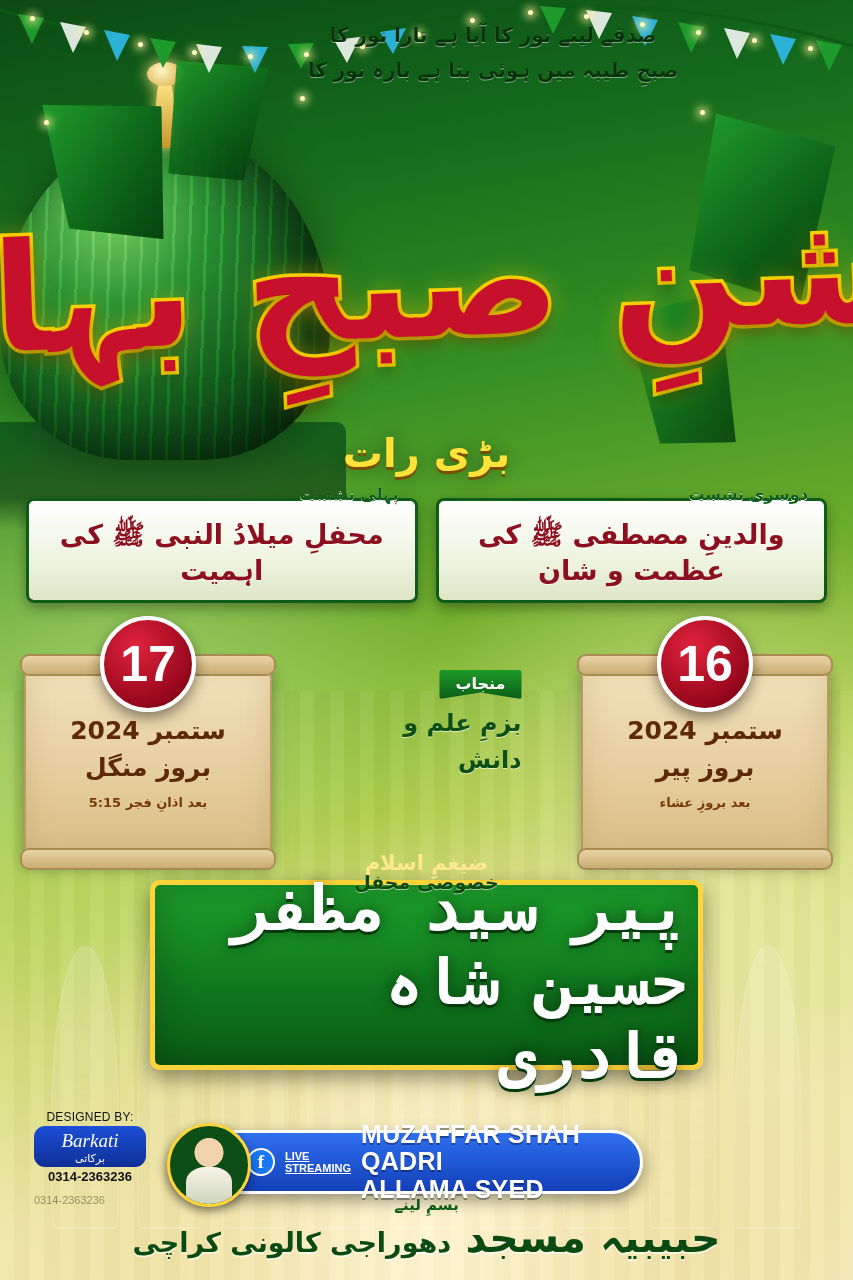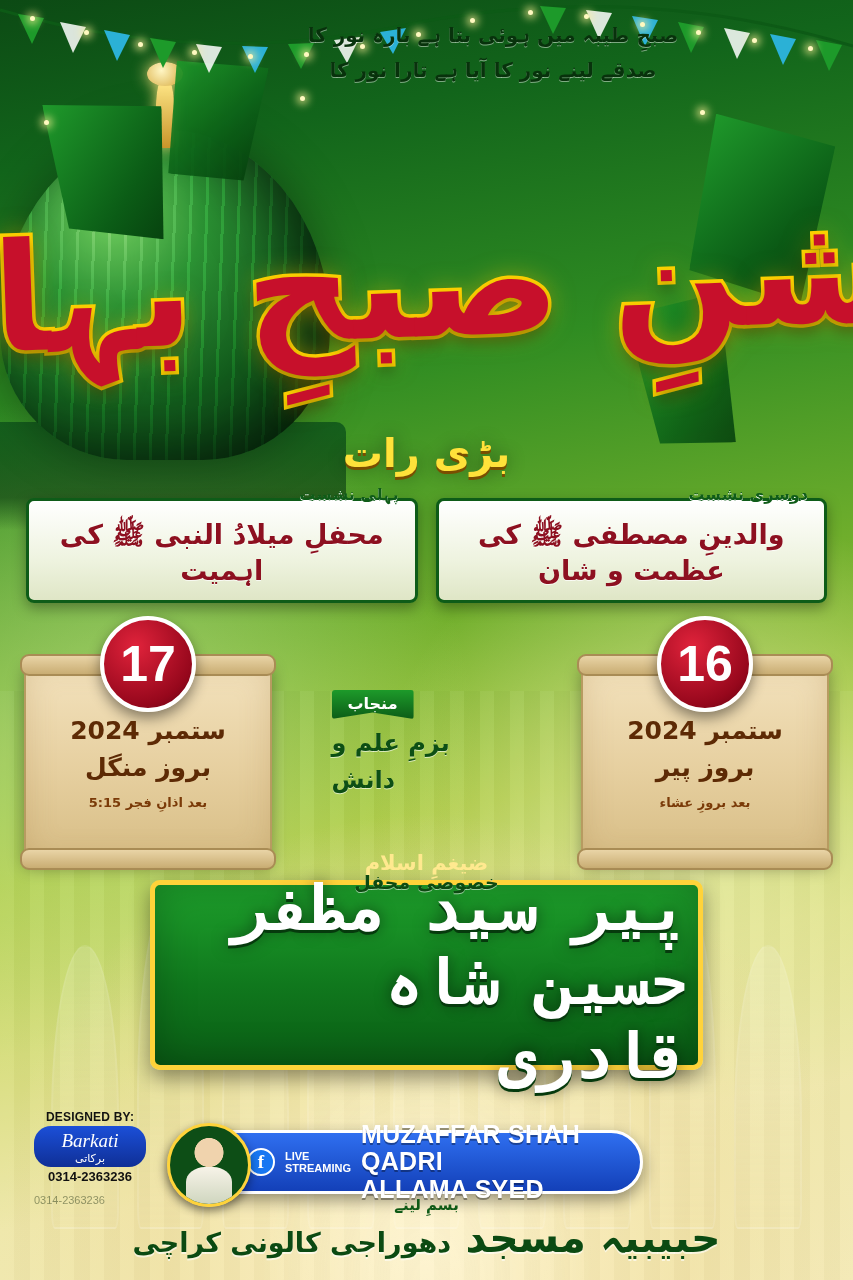--- a/index.html
+++ b/index.html
@@ -191,21 +191,21 @@
     color: #fff; font-size: 50px; font-weight: bold;
     display: flex; align-items: center; justify-content: center;
     font-family: "Liberation Sans", sans-serif;
   }
   .scroll .dtext {
     font-size: 25px; font-weight: bold; color: #5d2a05; line-height: 1.5;
   }
   .scroll .dtime { display:block; font-size: 13px; color: #7a3a08; margin-top: 6px; }
 
   .mid-note {
-    position: relative; width: 190px; text-align: left; margin-top: 50px;
+    position: relative; width: 190px; text-align: right; margin-top: 30px;
   }
   .mid-note .flagtag {
     display: inline-block; padding: 4px 16px 6px;
     background: linear-gradient(180deg, #1d9a2a, #0c5d17);
     color: #fff; font-size: 16px; font-weight: bold;
     clip-path: polygon(0 0, 100% 0, 100% 100%, 50% 78%, 0 100%);
     border-radius: 3px; margin-bottom: 6px;
   }
   .mid-note .mtext {
     font-size: 24px; font-weight: bold; color: #0d4f14; line-height: 1.55;
@@ -232,25 +232,25 @@
     font-size: 63px; font-weight: bold; color: #ffffff; line-height: 1.18;
     text-shadow: 0 3px 0 #063a0d, 0 0 16px rgba(0,0,0,.5);
     font-family: Liberation Mono, monospace;
   }
 
   
   .designer {
     position: absolute; left: 34px; bottom: 96px; width: 112px;
     text-align: center; color: #111;
   }
-  .designer .dby { font-size: 12px; font-weight: bold; letter-spacing: .2px; }
+  .designer .dby { font-size: 12px; font-weight: normal; letter-spacing: .2px; }
   .designer .card {
     margin-top: 2px; padding: 4px 14px 2px;
     background: linear-gradient(180deg, #1b4fd8, #0f2f96);
-    border-radius: 17px; color: #fff;
+    border-radius: 11px; color: #fff;
   }
   .designer .card .bk { font-family: "Liberation Serif", serif; font-style: italic; font-size: 19px; }
   .designer .card .ur { font-size: 11px; }
   .designer .phone { font-size: 13px; font-weight: bold; margin-top: 2px; }
 
   
   .livebar {
     position: absolute; left: 170px; right: 210px; bottom: 86px; height: 64px;
     background: linear-gradient(180deg, #2f6ff0, #1340b8);
     border: 3px solid #ffffff;
@@ -271,21 +271,21 @@
     content: ""; position: absolute; left: 20%; top: 52%; width: 60%; height: 48%;
     background: linear-gradient(180deg, #f7f3e8, #cfd6bf);
     border-radius: 40% 40% 0 0;
   }
   .livebar .fb {
     width: 28px; height: 28px; border-radius: 50%;
     background: #1877f2; border: 2px solid #fff;
     color: #fff; font-family: "Liberation Serif", serif; font-weight: bold;
     font-size: 19px; line-height: 24px; text-align: center; flex: none;
   }
-  .livebar .livetxt { color: #fff; font-size: 11px; font-weight: bold; line-height: 1.1; flex: none; }
+  .livebar .livetxt { color: #fff; font-size: 11px; font-weight: bold; line-height: 1.1; flex: none; text-decoration: underline; }
   .livebar .eng {
     color: #fff; font-size: 25px; font-weight: bold; line-height: 1.1;
     letter-spacing: .3px; text-shadow: 0 2px 0 rgba(0,0,0,.35);
   }
 
   
   .footer {
     position: absolute; left: 0; right: 0; bottom: 4px; height: 80px;
     text-align: center;
   }
@@ -371,22 +371,22 @@
       <i style="left:640px;top:22px"></i>
     <i style="left:696px;top:30px"></i>
       <i style="left:752px;top:38px"></i>
       <i style="left:808px;top:46px"></i>
     <i style="left:44px;top:120px"></i>
       <i style="left:300px;top:96px"></i>
       <i style="left:700px;top:110px"></i>
   </div>
 
   <div class="top-couplet urdu">
+    <div>صدقے لینے نور کا آیا ہے تارا نور کا</div>
     <div>صبحِ طیبہ میں ہوئی بتا ہے بارہ نور کا</div>
-    <div>صدقے لینے نور کا آیا ہے تارا نور کا</div>
   </div>
 
   <div class="title-art">
     <div class="t-main urdu">جشنِ صبحِ بہار</div>
   </div>
   <div class="title-sub urdu">بڑی رات</div>
 
   <div class="sessions">
     <div class="ribbon">
       <span class="tag urdu">دوسری نشست</span>

